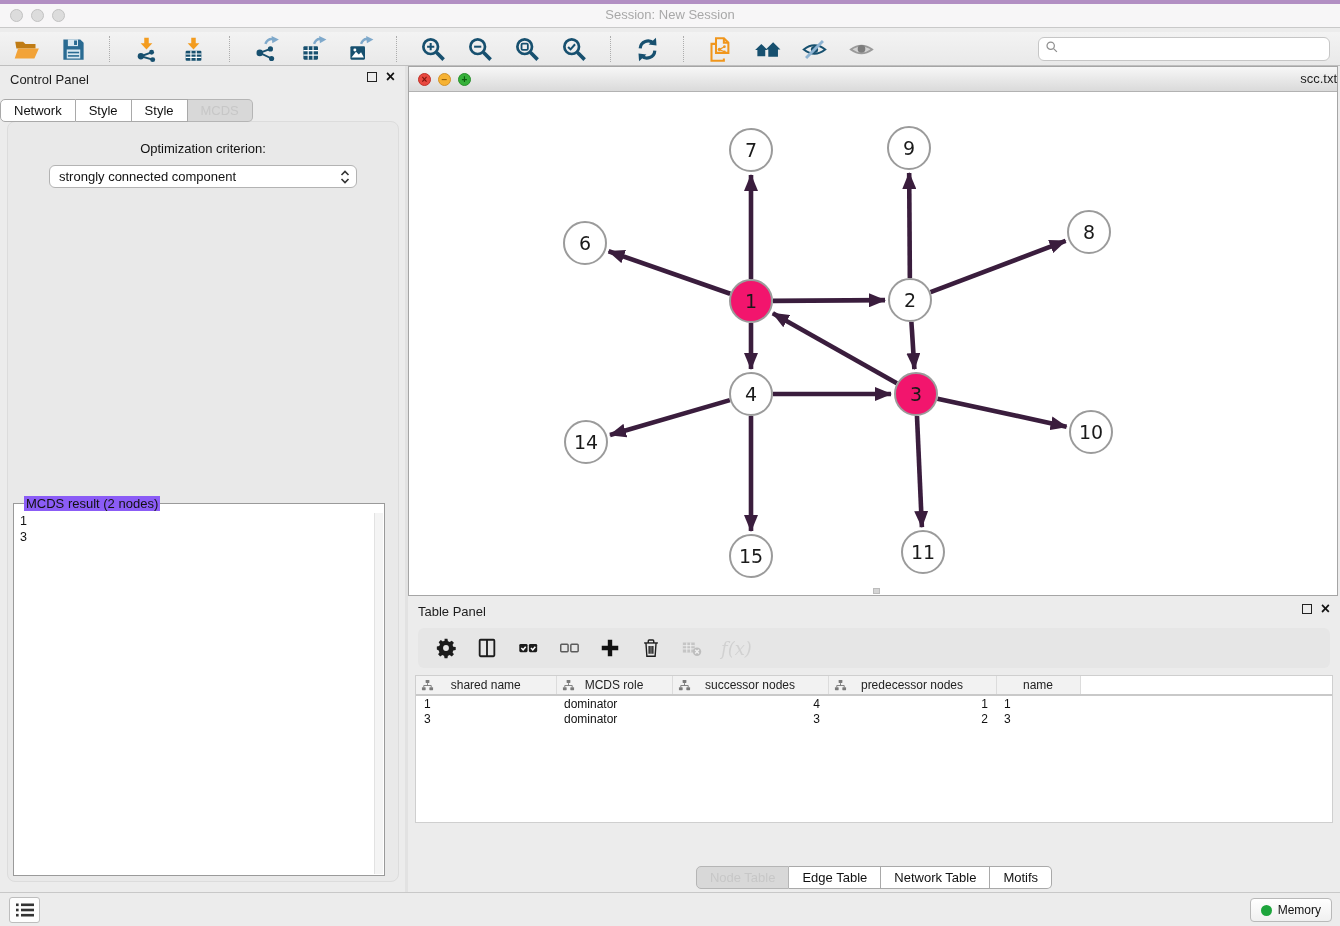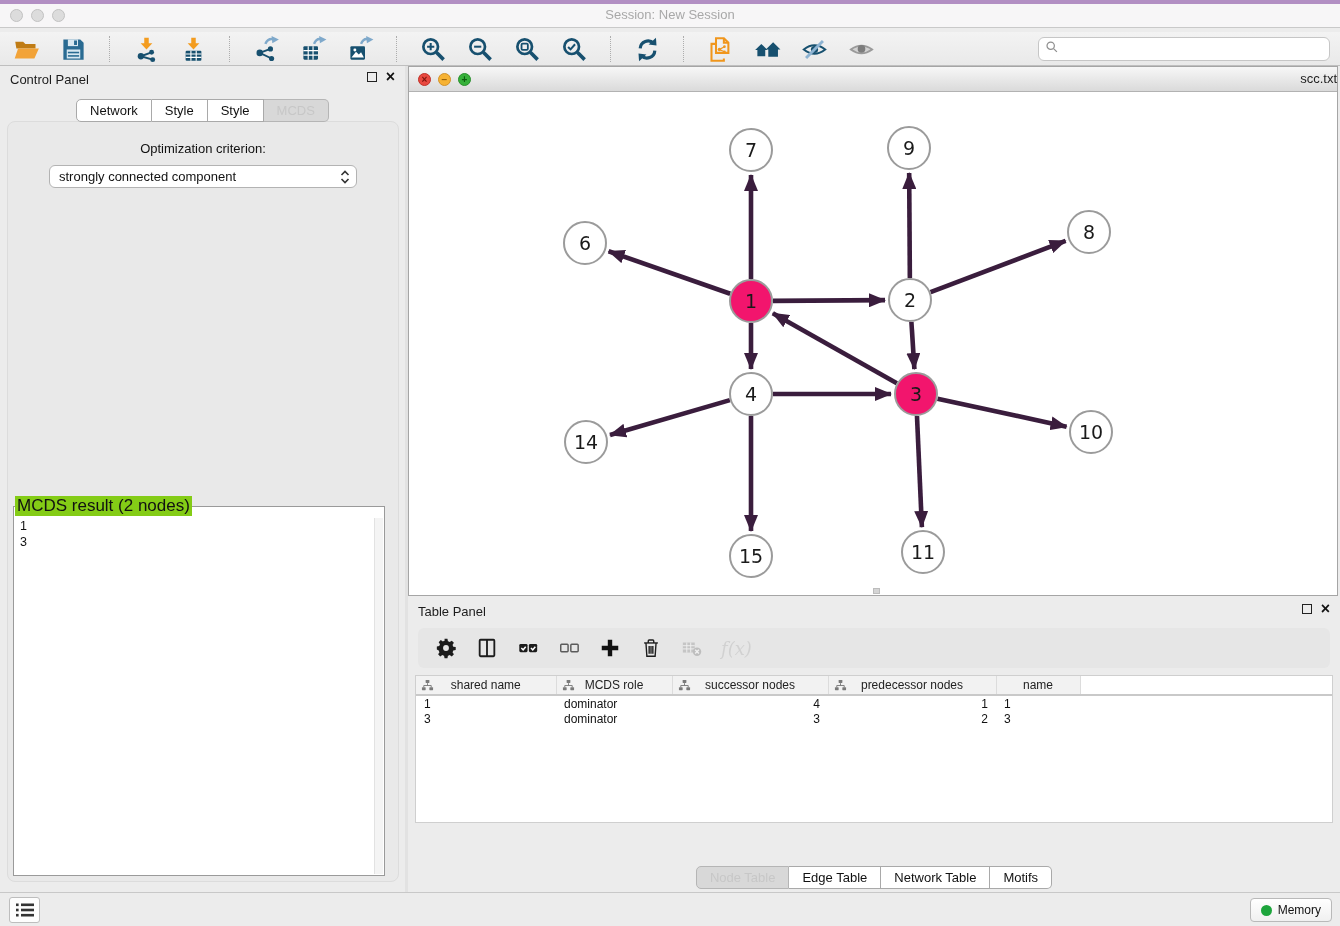--- a/index.html
+++ b/index.html
@@ -21,33 +21,33 @@
   .searchbox { position:absolute; right:10px; top:5px; width:292px; height:24px; background:#fff; border:1px solid #c6c6c6; border-radius:6px; display:flex; align-items:center; padding:0 6px; }
   .searchbox input { border:none; outline:none; flex:1; font-size:13px; margin-left:5px; background:transparent; }
 
   
   .control-panel { position:absolute; left:0; top:62px; width:405px; height:830px; background:#ececec; }
   .panel-head { position:relative; height:26px; }
   .panel-head .ph-title { position:absolute; left:10px; top:6px; font-size:13px; color:#1d1d1d; }
   .ph-icons { position:absolute; right:10px; top:6px; display:flex; gap:9px; align-items:center; }
   .float-box { width:10px; height:10px; border:1.7px solid #222; display:inline-block; }
   .close-x { font-size:16px; font-weight:bold; color:#111; line-height:10px; }
-  .cp-tabs { position:absolute; left:0; right:0; top:33px; display:flex; justify-content:center; z-index:2; }
+  .cp-tabs { position:absolute; left:0; right:0; top:33px; display:flex; justify-content:flex-start; z-index:2; }
   .tab { font-size:13px; padding:3px 13px; background:#fff; border:1px solid #a9a9a9; border-left-width:0; color:#111; cursor:default; }
   .tab:first-child { border-left-width:1px; border-radius:5px 0 0 5px; }
   .tab:last-child { border-radius:0 5px 5px 0; }
   .tab.selected { background:#d8d8d8; color:#c7c7c7; border-color:#b5b5b5; }
   .cp-content { position:absolute; left:7px; right:6px; top:55px; bottom:14px; background:#e9e9e9; border:1px solid #dcdcdc; border-radius:8px; }
   .opt-label { margin-top:19px; text-align:center; font-size:13px; color:#111; }
   .selectbox { position:relative; margin:9px auto 0 auto; width:308px; height:23px; background:#fff; border:1px solid #b3b3b3; border-radius:6px; font-size:13px; color:#111; display:flex; align-items:center; padding:0 22px 0 9px; }
   .selectbox .chev { position:absolute; right:6px; top:3px; }
   .btn-row { margin-top:12px; display:flex; justify-content:center; gap:14px; }
   .cp-btn { font-size:13px; font-family:"Liberation Sans",sans-serif; padding:3px 17px; background:linear-gradient(#ffffff,#f2f2f2); border:1px solid #b2b2b2; border-radius:6px; color:#111; }
   fieldset.result { position:absolute; left:5px; right:13px; top:374px; bottom:5px; border:1px solid #9a9a9a; background:#fff; }
-  fieldset.result legend { font-size:17px; color:#111; background:#84cc16; padding:0 2px; margin-left:1px; }
+  fieldset.result legend { font-size:13px; color:#111; background:#8b5cf6; padding:0 2px; margin-left:10px; }
   .result-list { position:absolute; left:0; right:10px; top:2px; bottom:0; overflow:hidden; }
   .result-item { font-size:12.5px; color:#111; padding-left:6px; line-height:16px; }
   .result-scroll { position:absolute; right:1px; top:2px; bottom:1px; width:9px; background:#f4f4f4; border-left:1px solid #e2e2e2; }
 
   .splitter { position:absolute; left:405px; top:62px; width:3px; height:830px; background:#e2e2e2; }
 
   
   .network-window { position:absolute; left:408px; top:62px; width:930px; height:530px; border:1px solid #a5a5a5; background:#fff; }
   .nw-titlebar { position:relative; height:25px; background:linear-gradient(#f7f7f7,#dadada); border-bottom:1px solid #b2b2b2; }
   .nw-lights { position:absolute; left:9px; top:6px; display:flex; gap:7px; }

